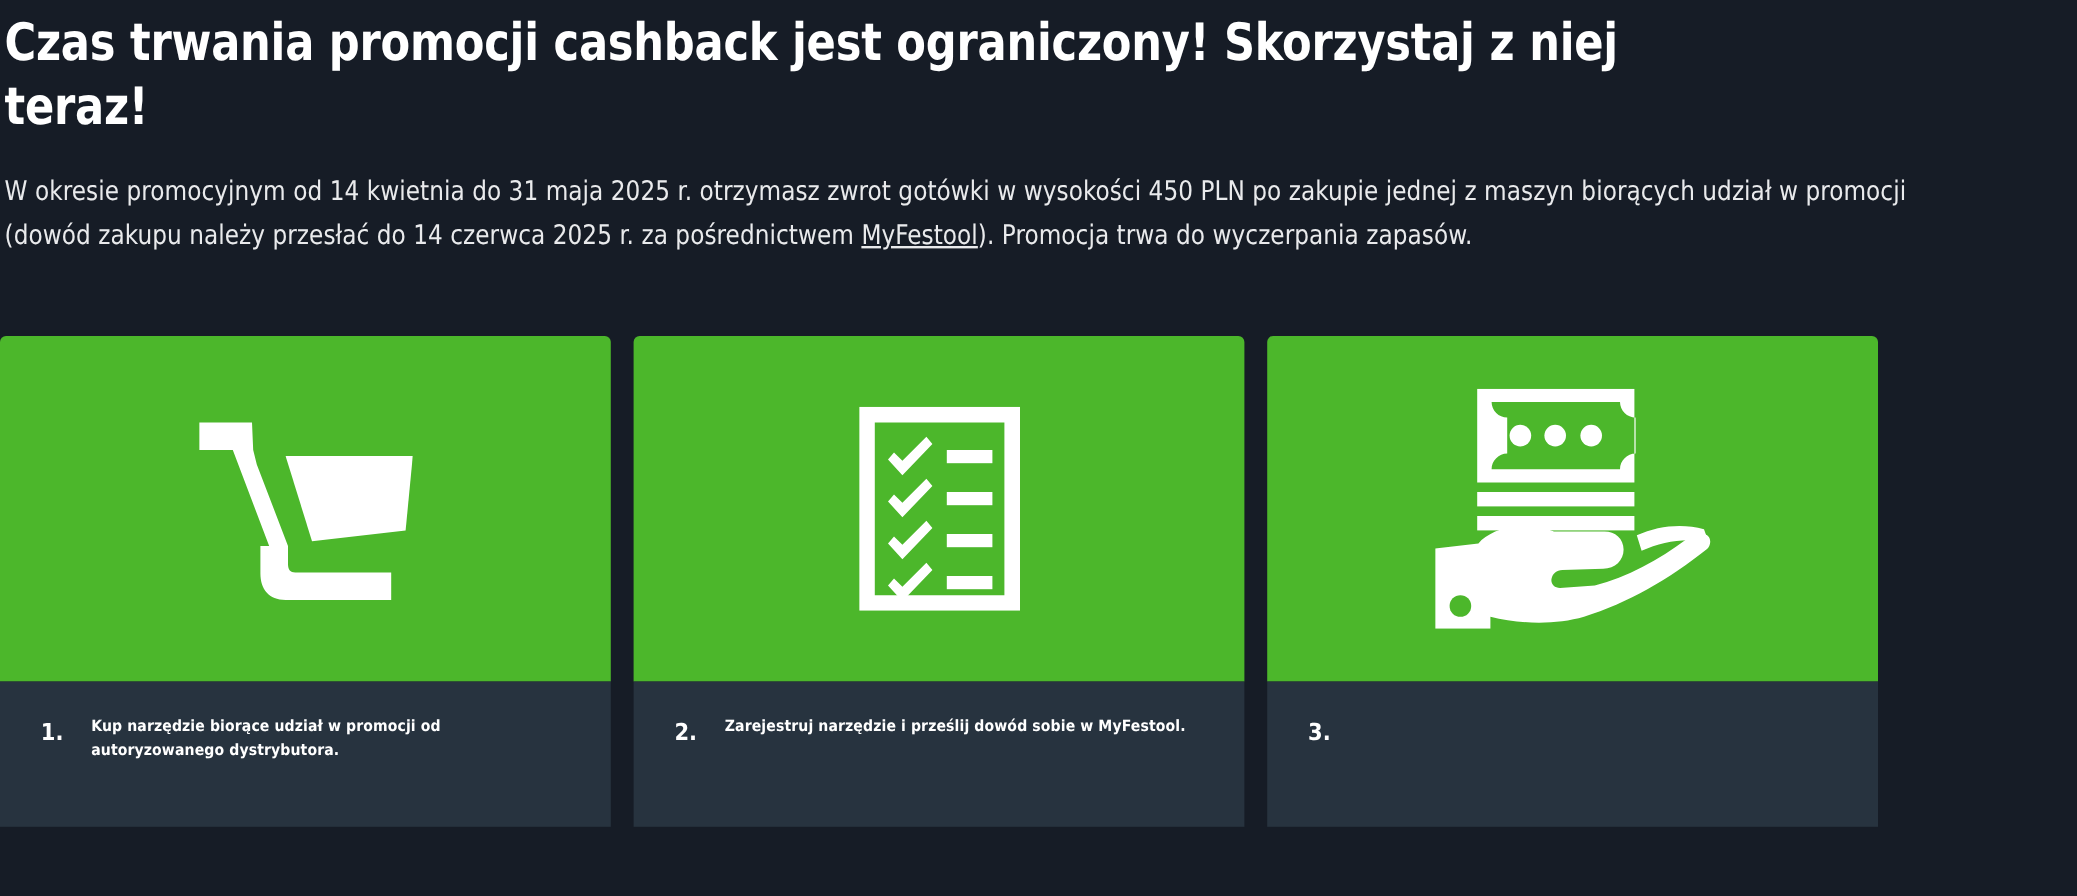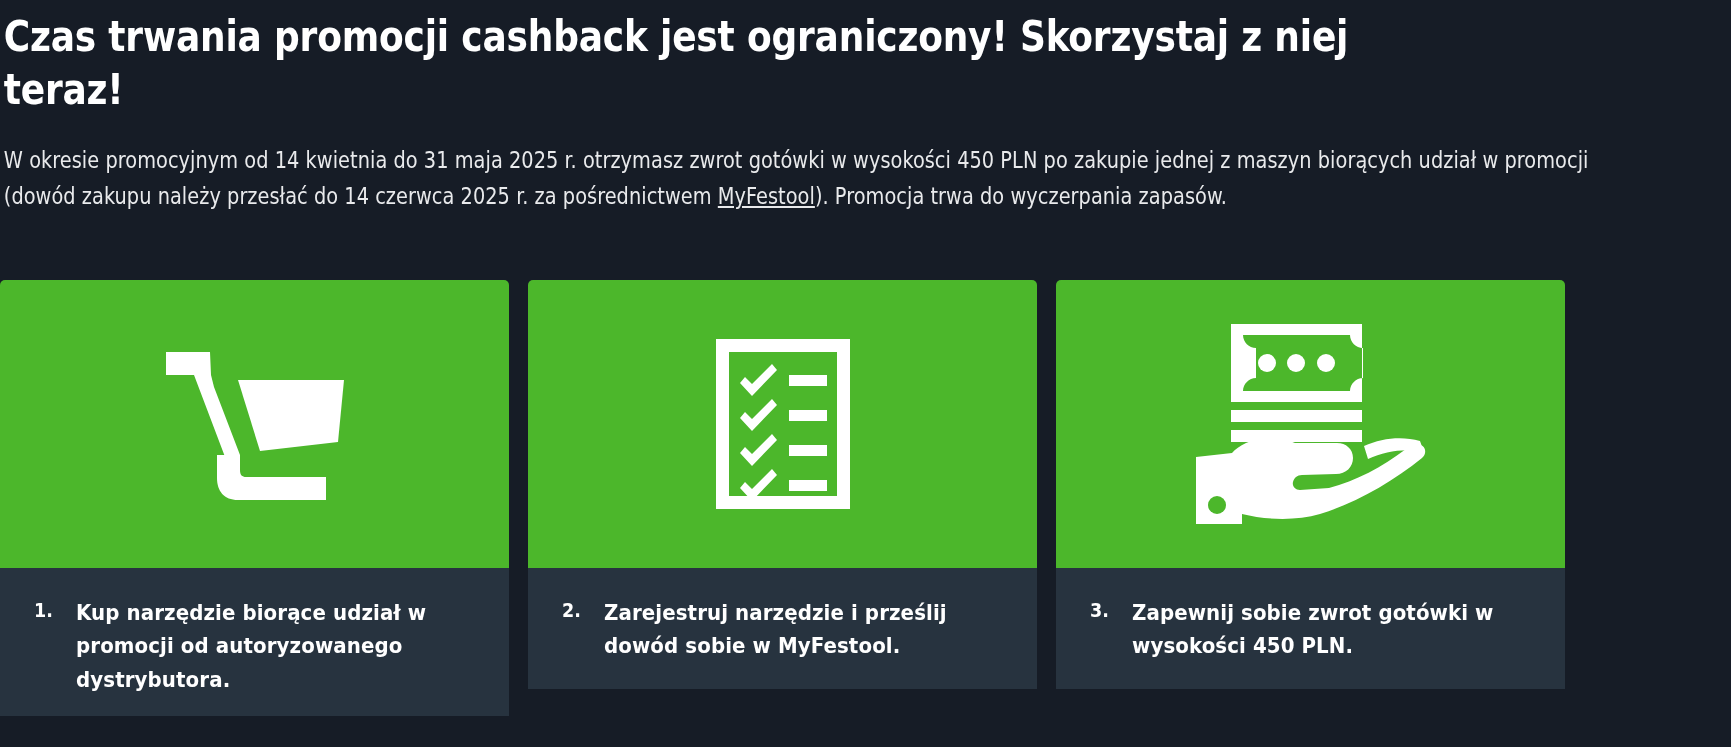--- a/index.html
+++ b/index.html
@@ -95,21 +95,21 @@
     font-weight: 700;
     font-size: 19.5px;
     line-height: 1.52;
     width: 42px;
     flex: 0 0 42px;
   }
   .caption-text {
     color: #ffffff;
     font-family: "DejaVu Sans Condensed", "Liberation Sans Narrow", "Liberation Sans", sans-serif;
     font-weight: 700;
-    font-size: 22px;
+    font-size: 13px;
     line-height: 1.52;
     letter-spacing: 0.1px;
     max-width: 400px;
   }
 
   
   .card:nth-child(1) .caption-text { max-width: 404px; }
 
   svg { display: block; }
 </style>
@@ -199,18 +199,17 @@
                      C186 143 160 157 133 164 L104 166 C99 166 96 162 97 158
                      C98 154 101 151 106 151 L140 150 C150 150 157 143 157 134
                      C157 125 150 119 141 119 L99 119
                      C84 113 66 112 50 119 C44 122 39 125 36 129 Z"></path>
             <circle cx="21" cy="181" r="9" fill="#4cb72b"></circle>
           </svg>
         </span>
       </div>
       <div class="card-caption">
         <span class="caption-num">3.</span>
-        <span class="caption-text">Zapewnij sobie zwrot gotówki w wysokości 450 PLN.</span>
       </div>
     </div>
 
   </div>
 </div>
 
 </body></html>

